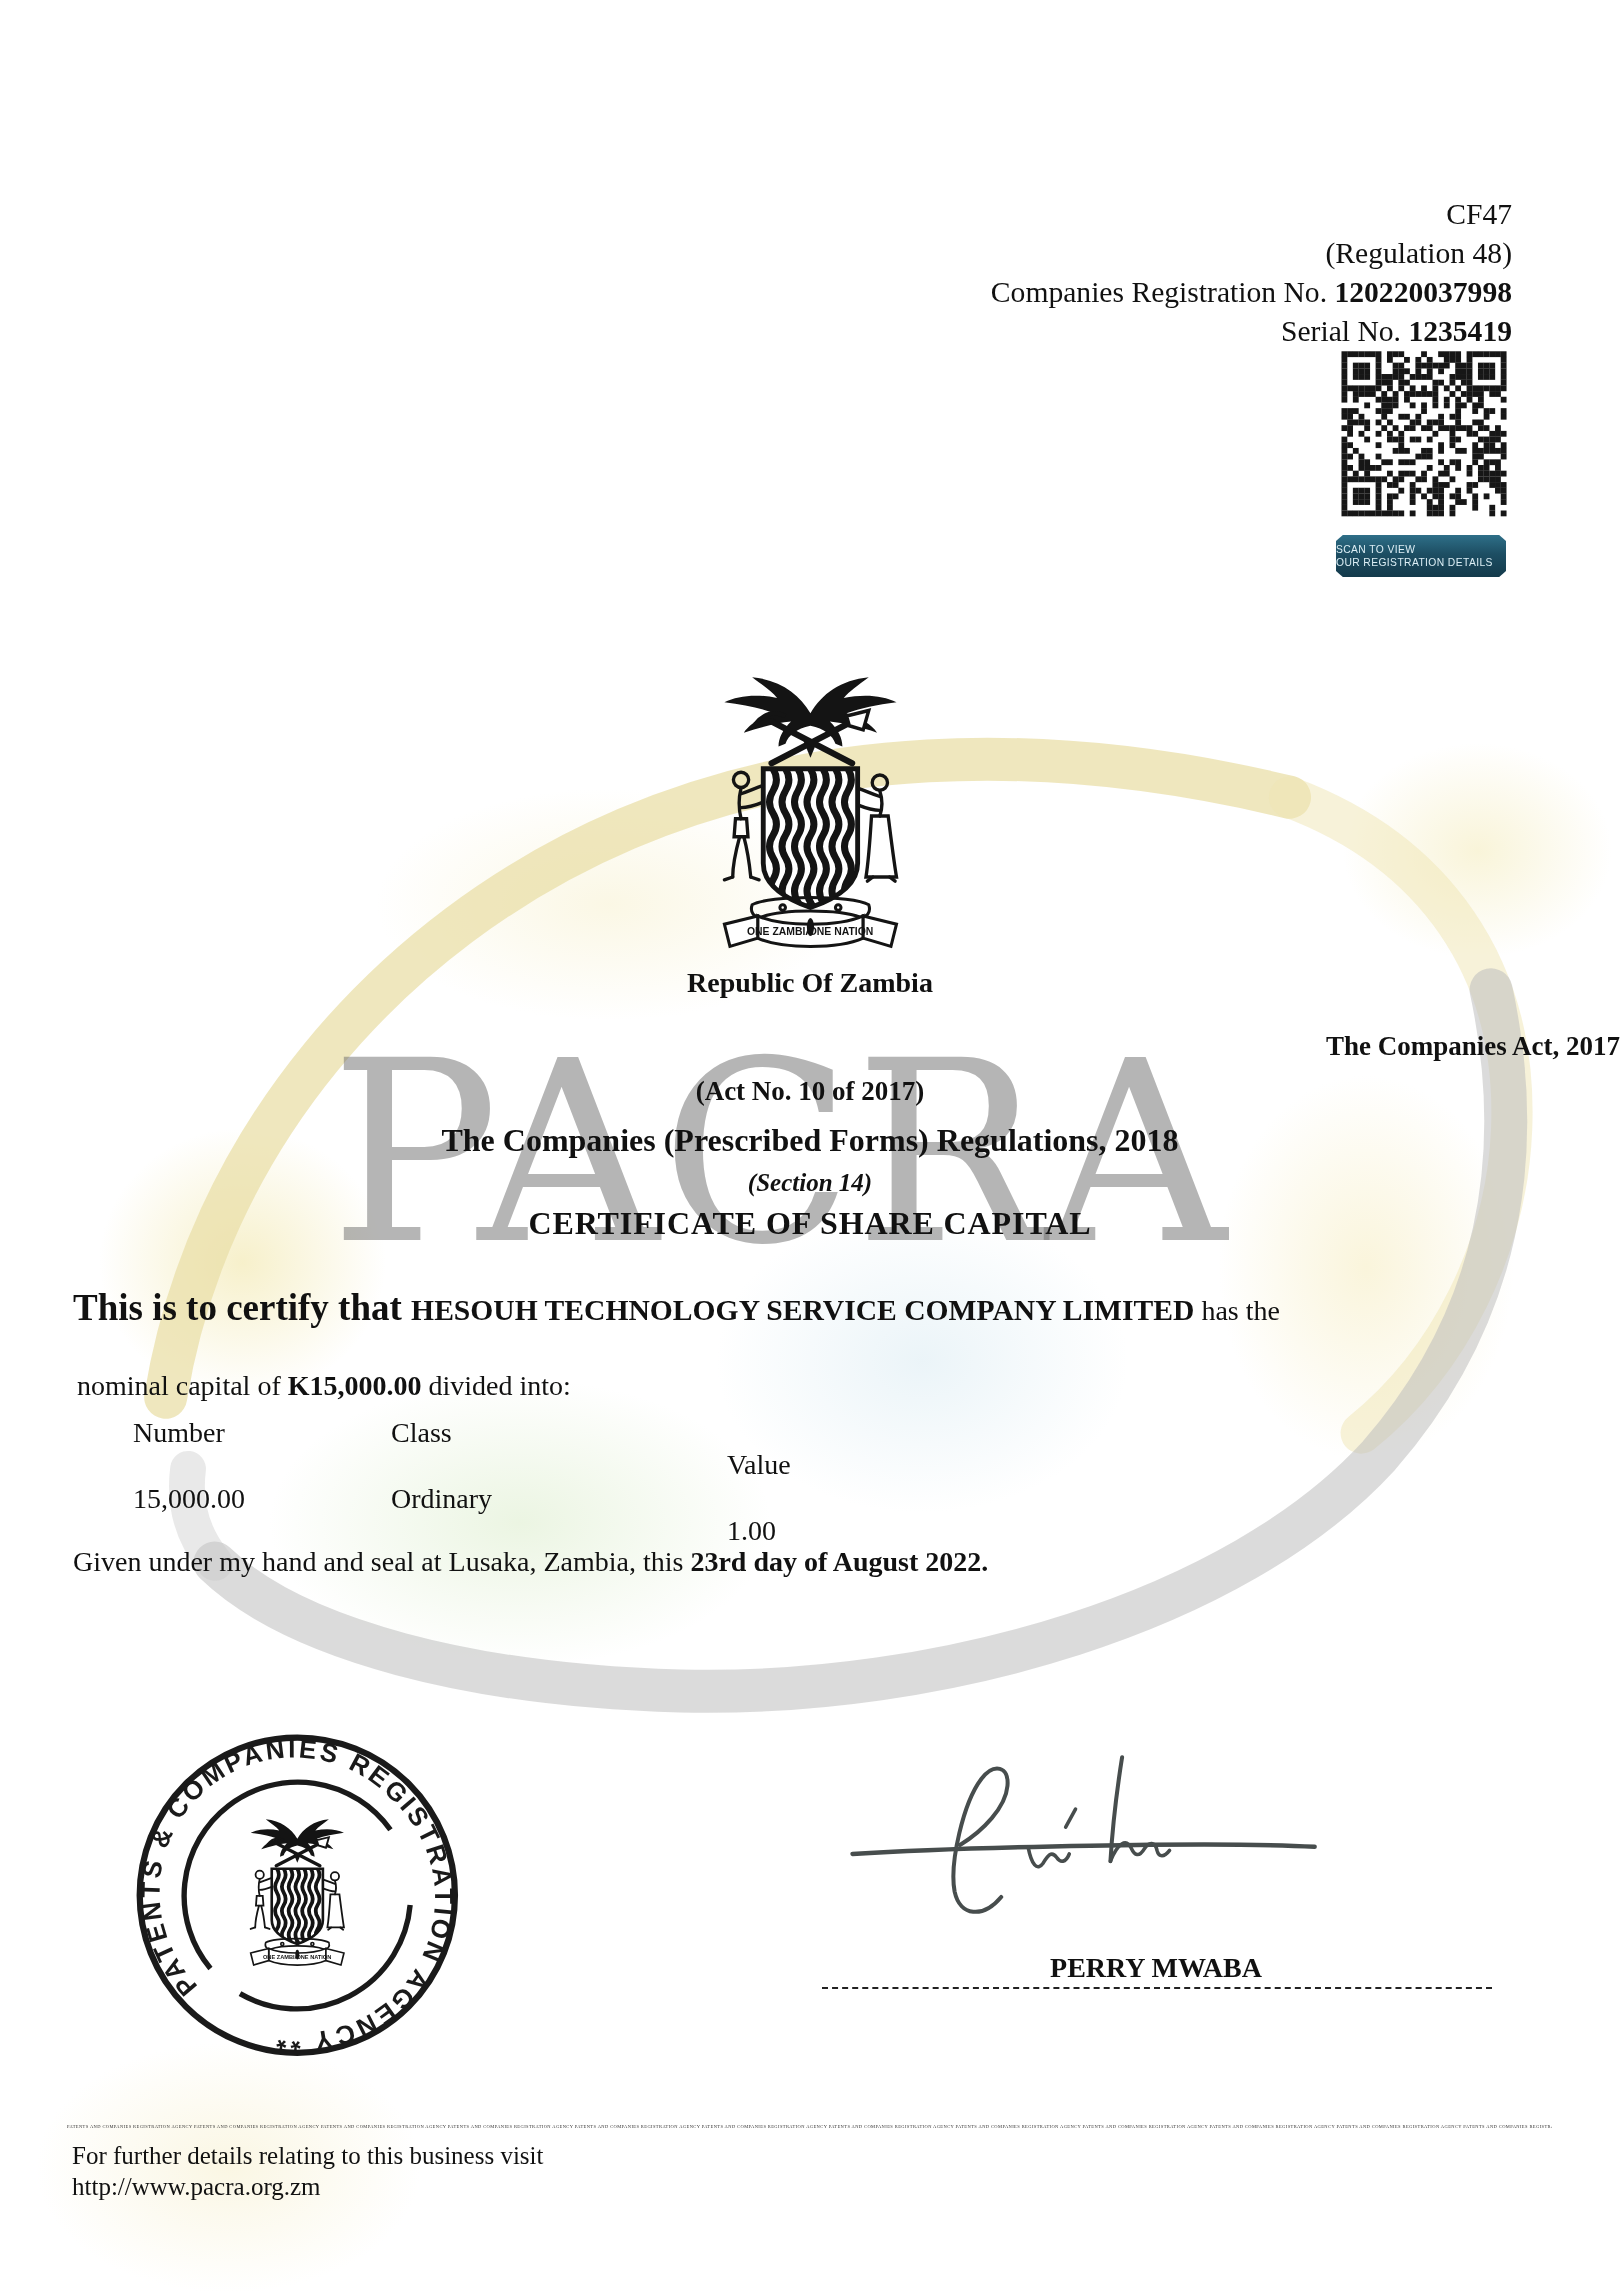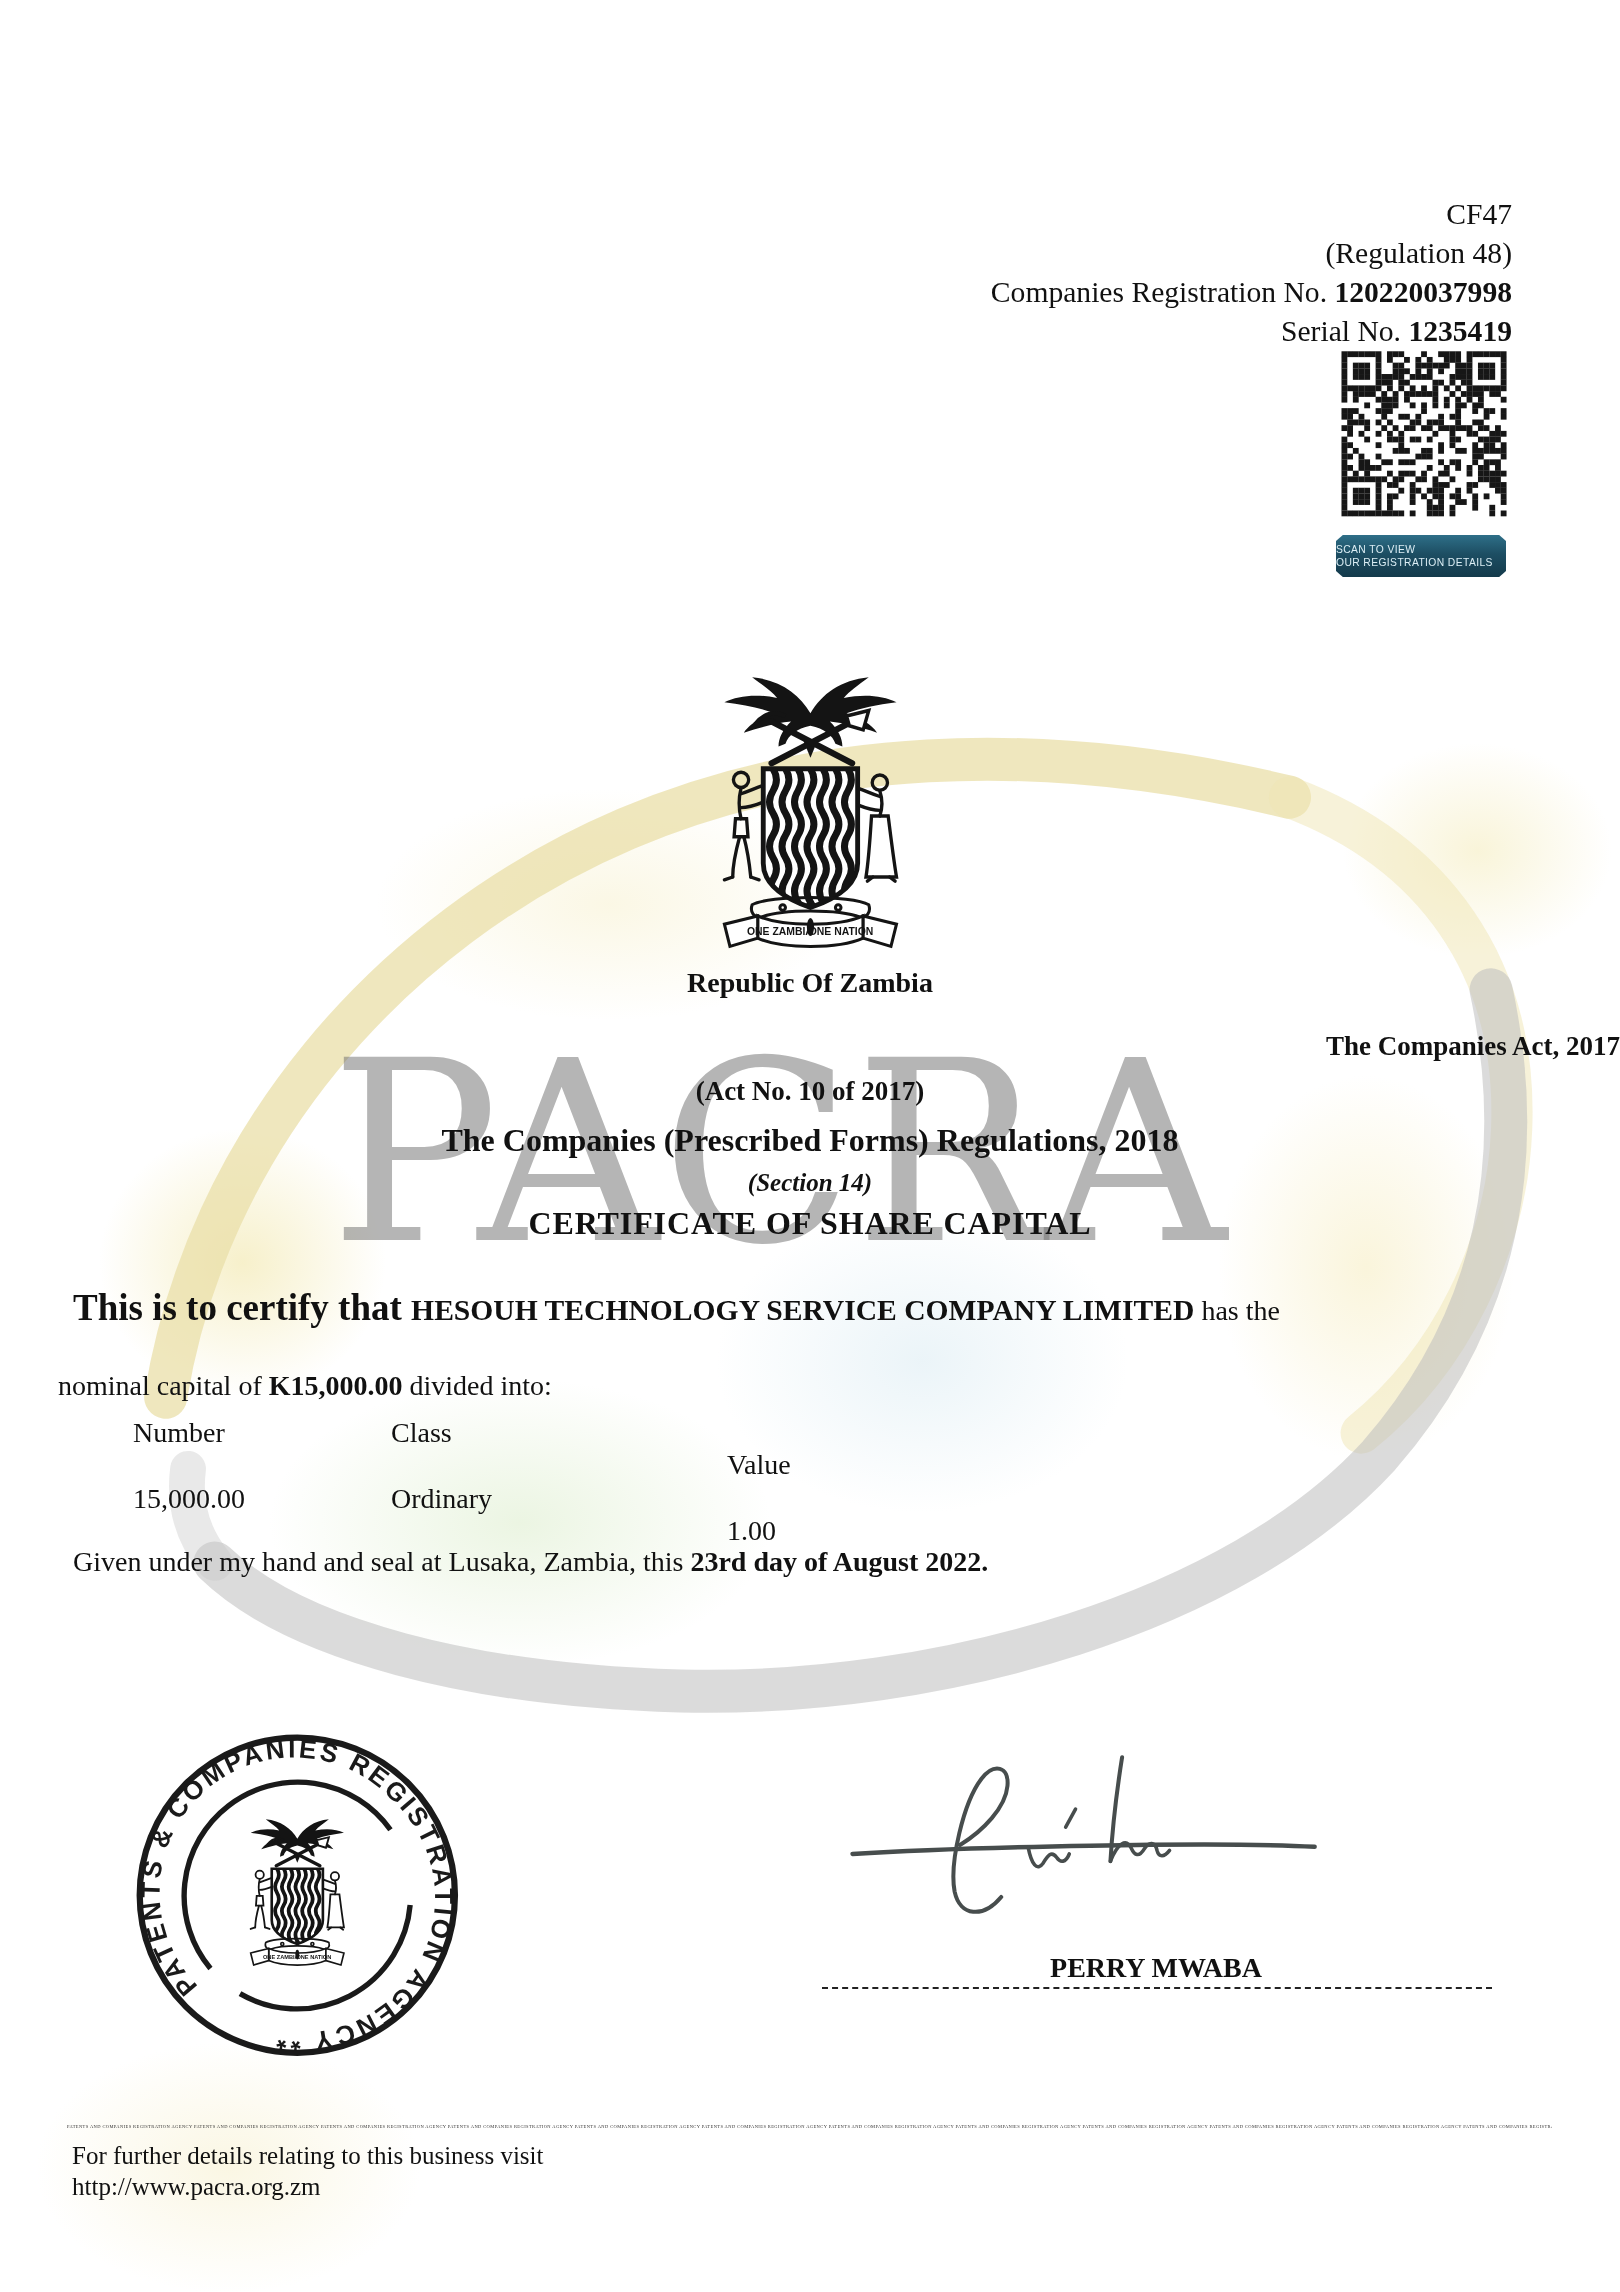--- a/index.html
+++ b/index.html
@@ -44,21 +44,21 @@
   .t-act{top:1031px;font-size:27px;font-weight:bold;text-align:right;}
   .t-actno{top:1076px;font-size:27px;font-weight:bold;}
   .t-regs{top:1122px;font-size:32px;font-weight:bold;}
   .t-sect{top:1169px;font-size:25px;font-weight:bold;font-style:italic;}
   .t-cert{top:1205px;font-size:32px;font-weight:bold;letter-spacing:0.9px;}
   
   .l-certify{position:absolute;left:73px;top:1286px;z-index:4;white-space:nowrap;}
   .certify-lead{font-size:37px;font-weight:bold;}
   .company{font-size:29.6px;font-weight:bold;}
   .plain31{font-size:28px;}
-  .l-nominal{position:absolute;left:58px;top:1370px;z-index:4;font-size:28px;white-space:nowrap;}
+  .l-nominal{position:absolute;left:77px;top:1370px;z-index:4;font-size:28px;white-space:nowrap;}
   .l-nominal b{font-weight:bold;}
   .tbl-h{position:absolute;top:1417px;font-size:28px;z-index:4;}
   .tbl-r{position:absolute;top:1483px;font-size:28px;z-index:4;}
   .c1{left:133px;} .c2{left:391px;} .c3{left:727px;margin-top:32px;}
   .l-given{position:absolute;left:73px;top:1546px;z-index:4;font-size:28px;white-space:nowrap;}
   .l-given b{font-weight:bold;}
   
   .sig-name{position:absolute;left:820px;top:1952px;width:672px;text-align:center;
     font-size:28px;font-weight:bold;z-index:4;}
   .sig-dash{position:absolute;left:822px;top:1987px;width:670px;border-top:2.7px dashed #222;z-index:4;}

